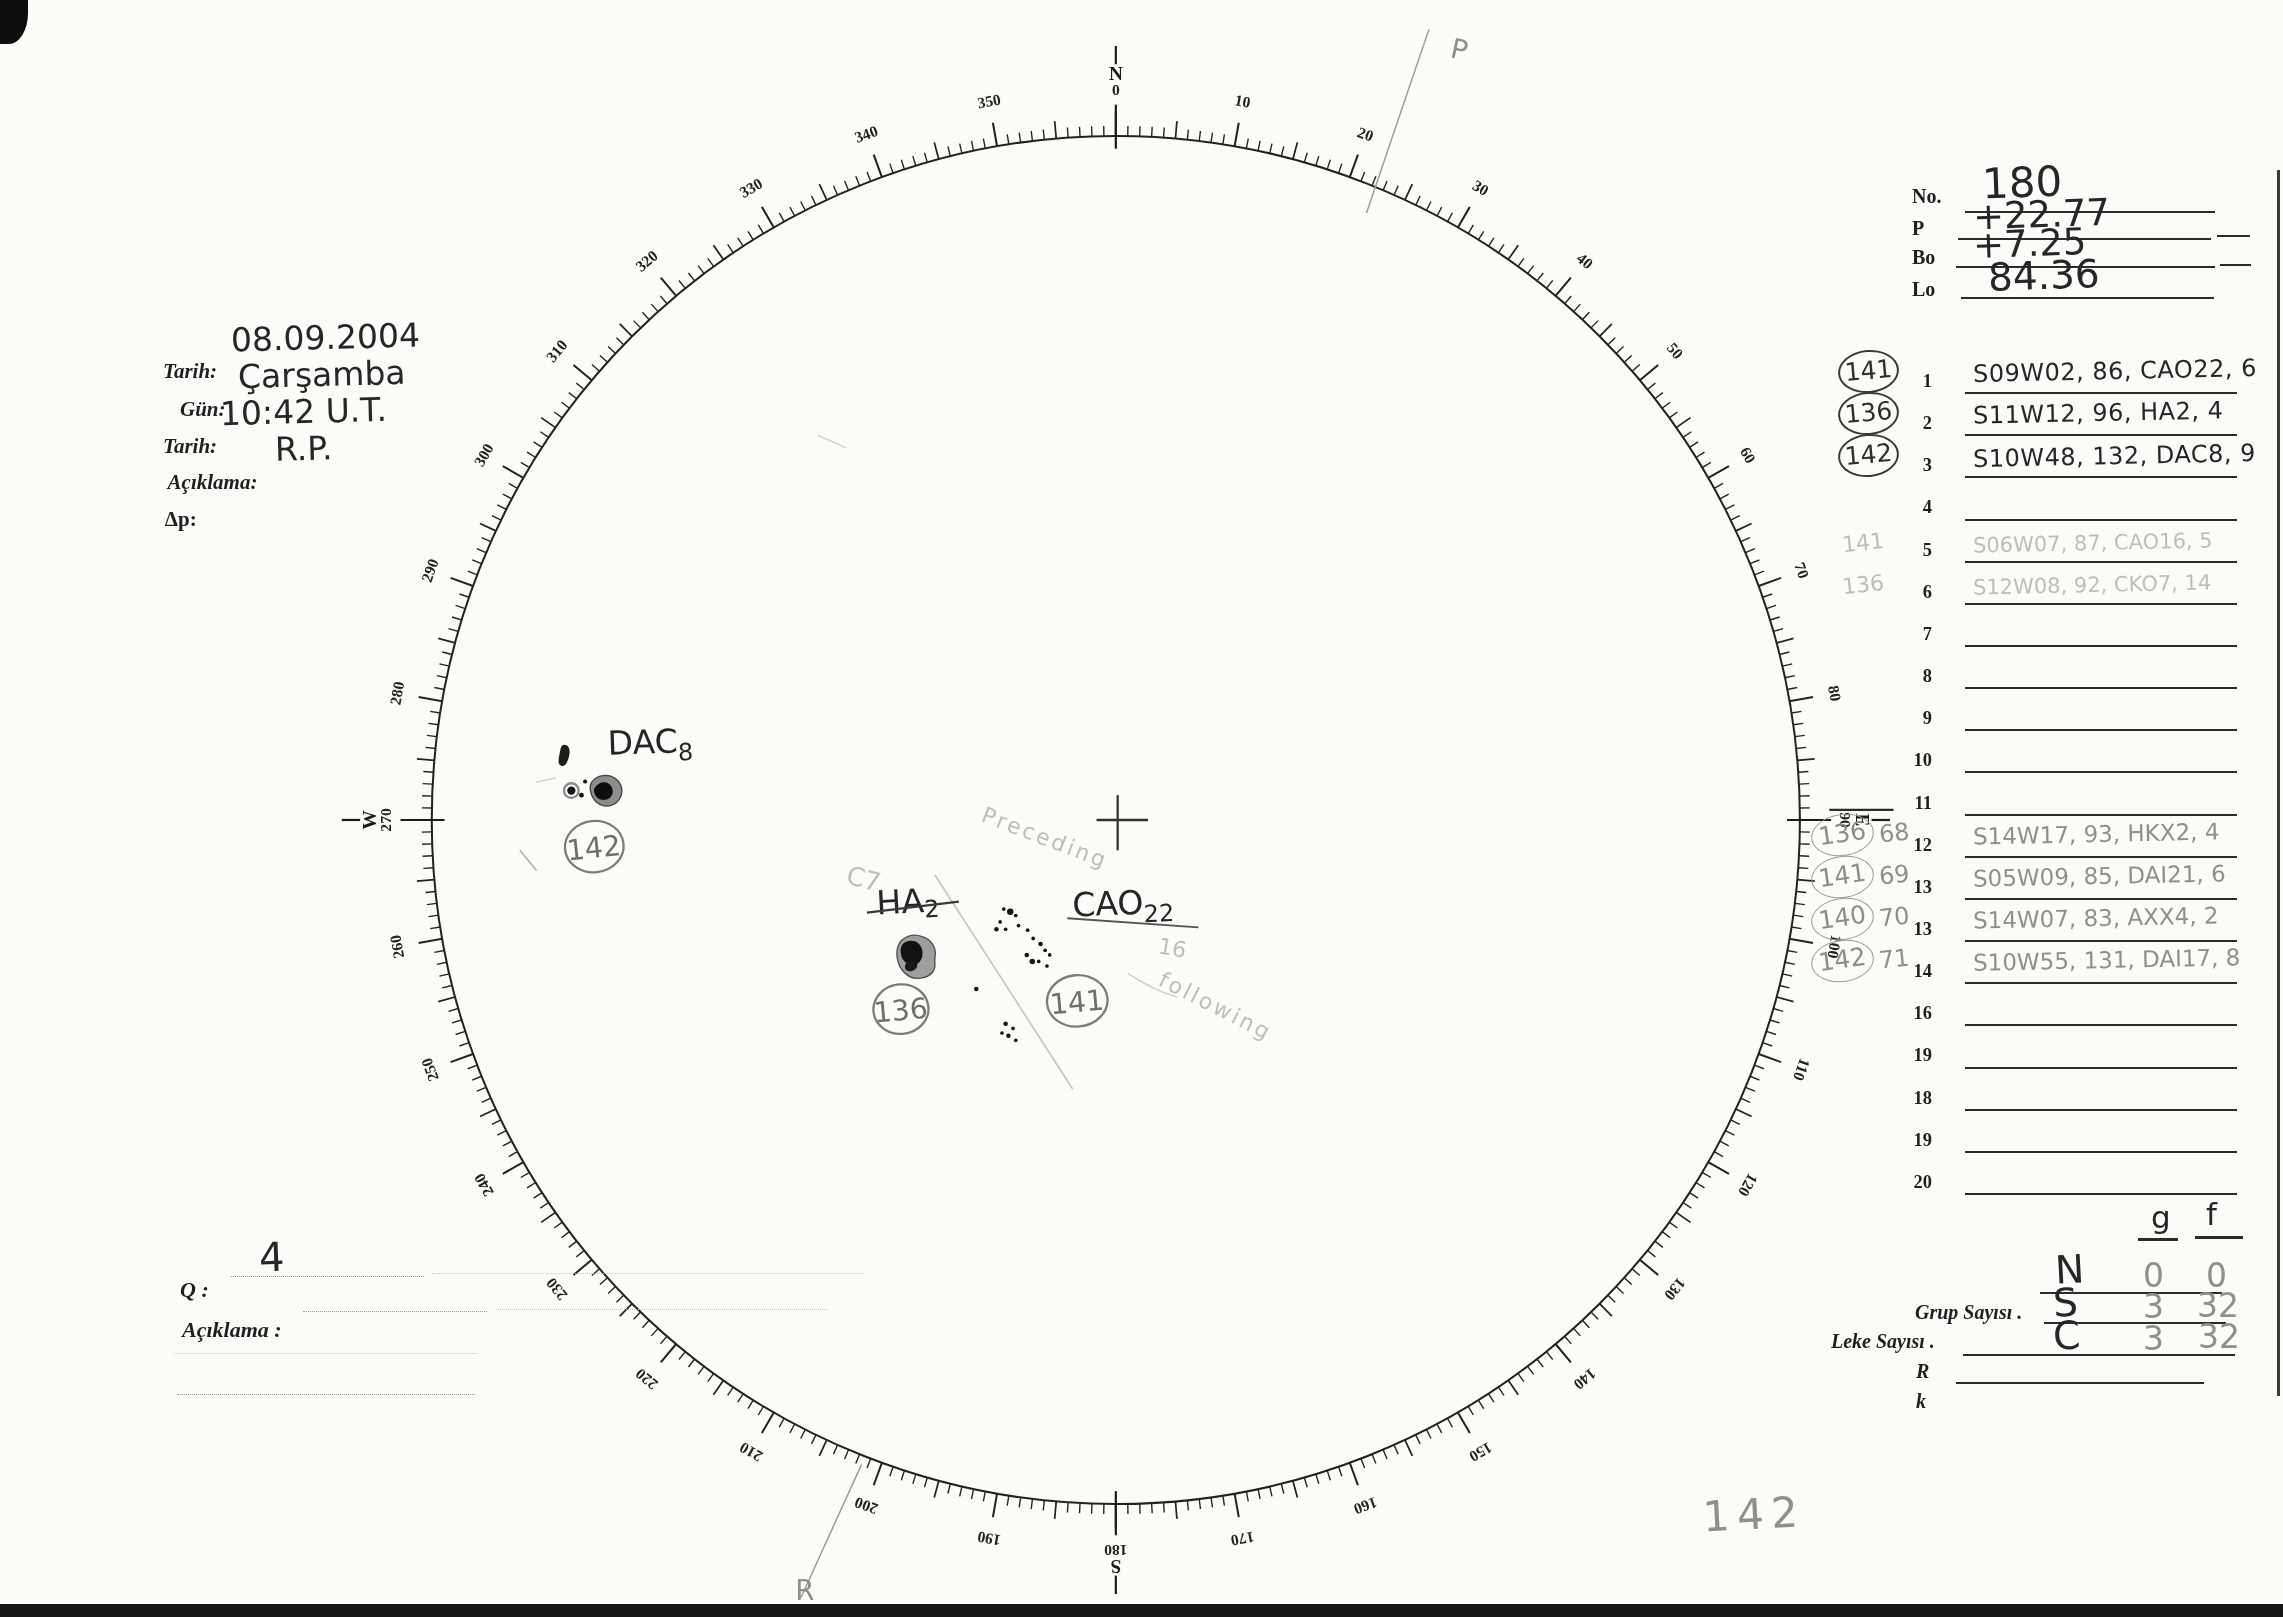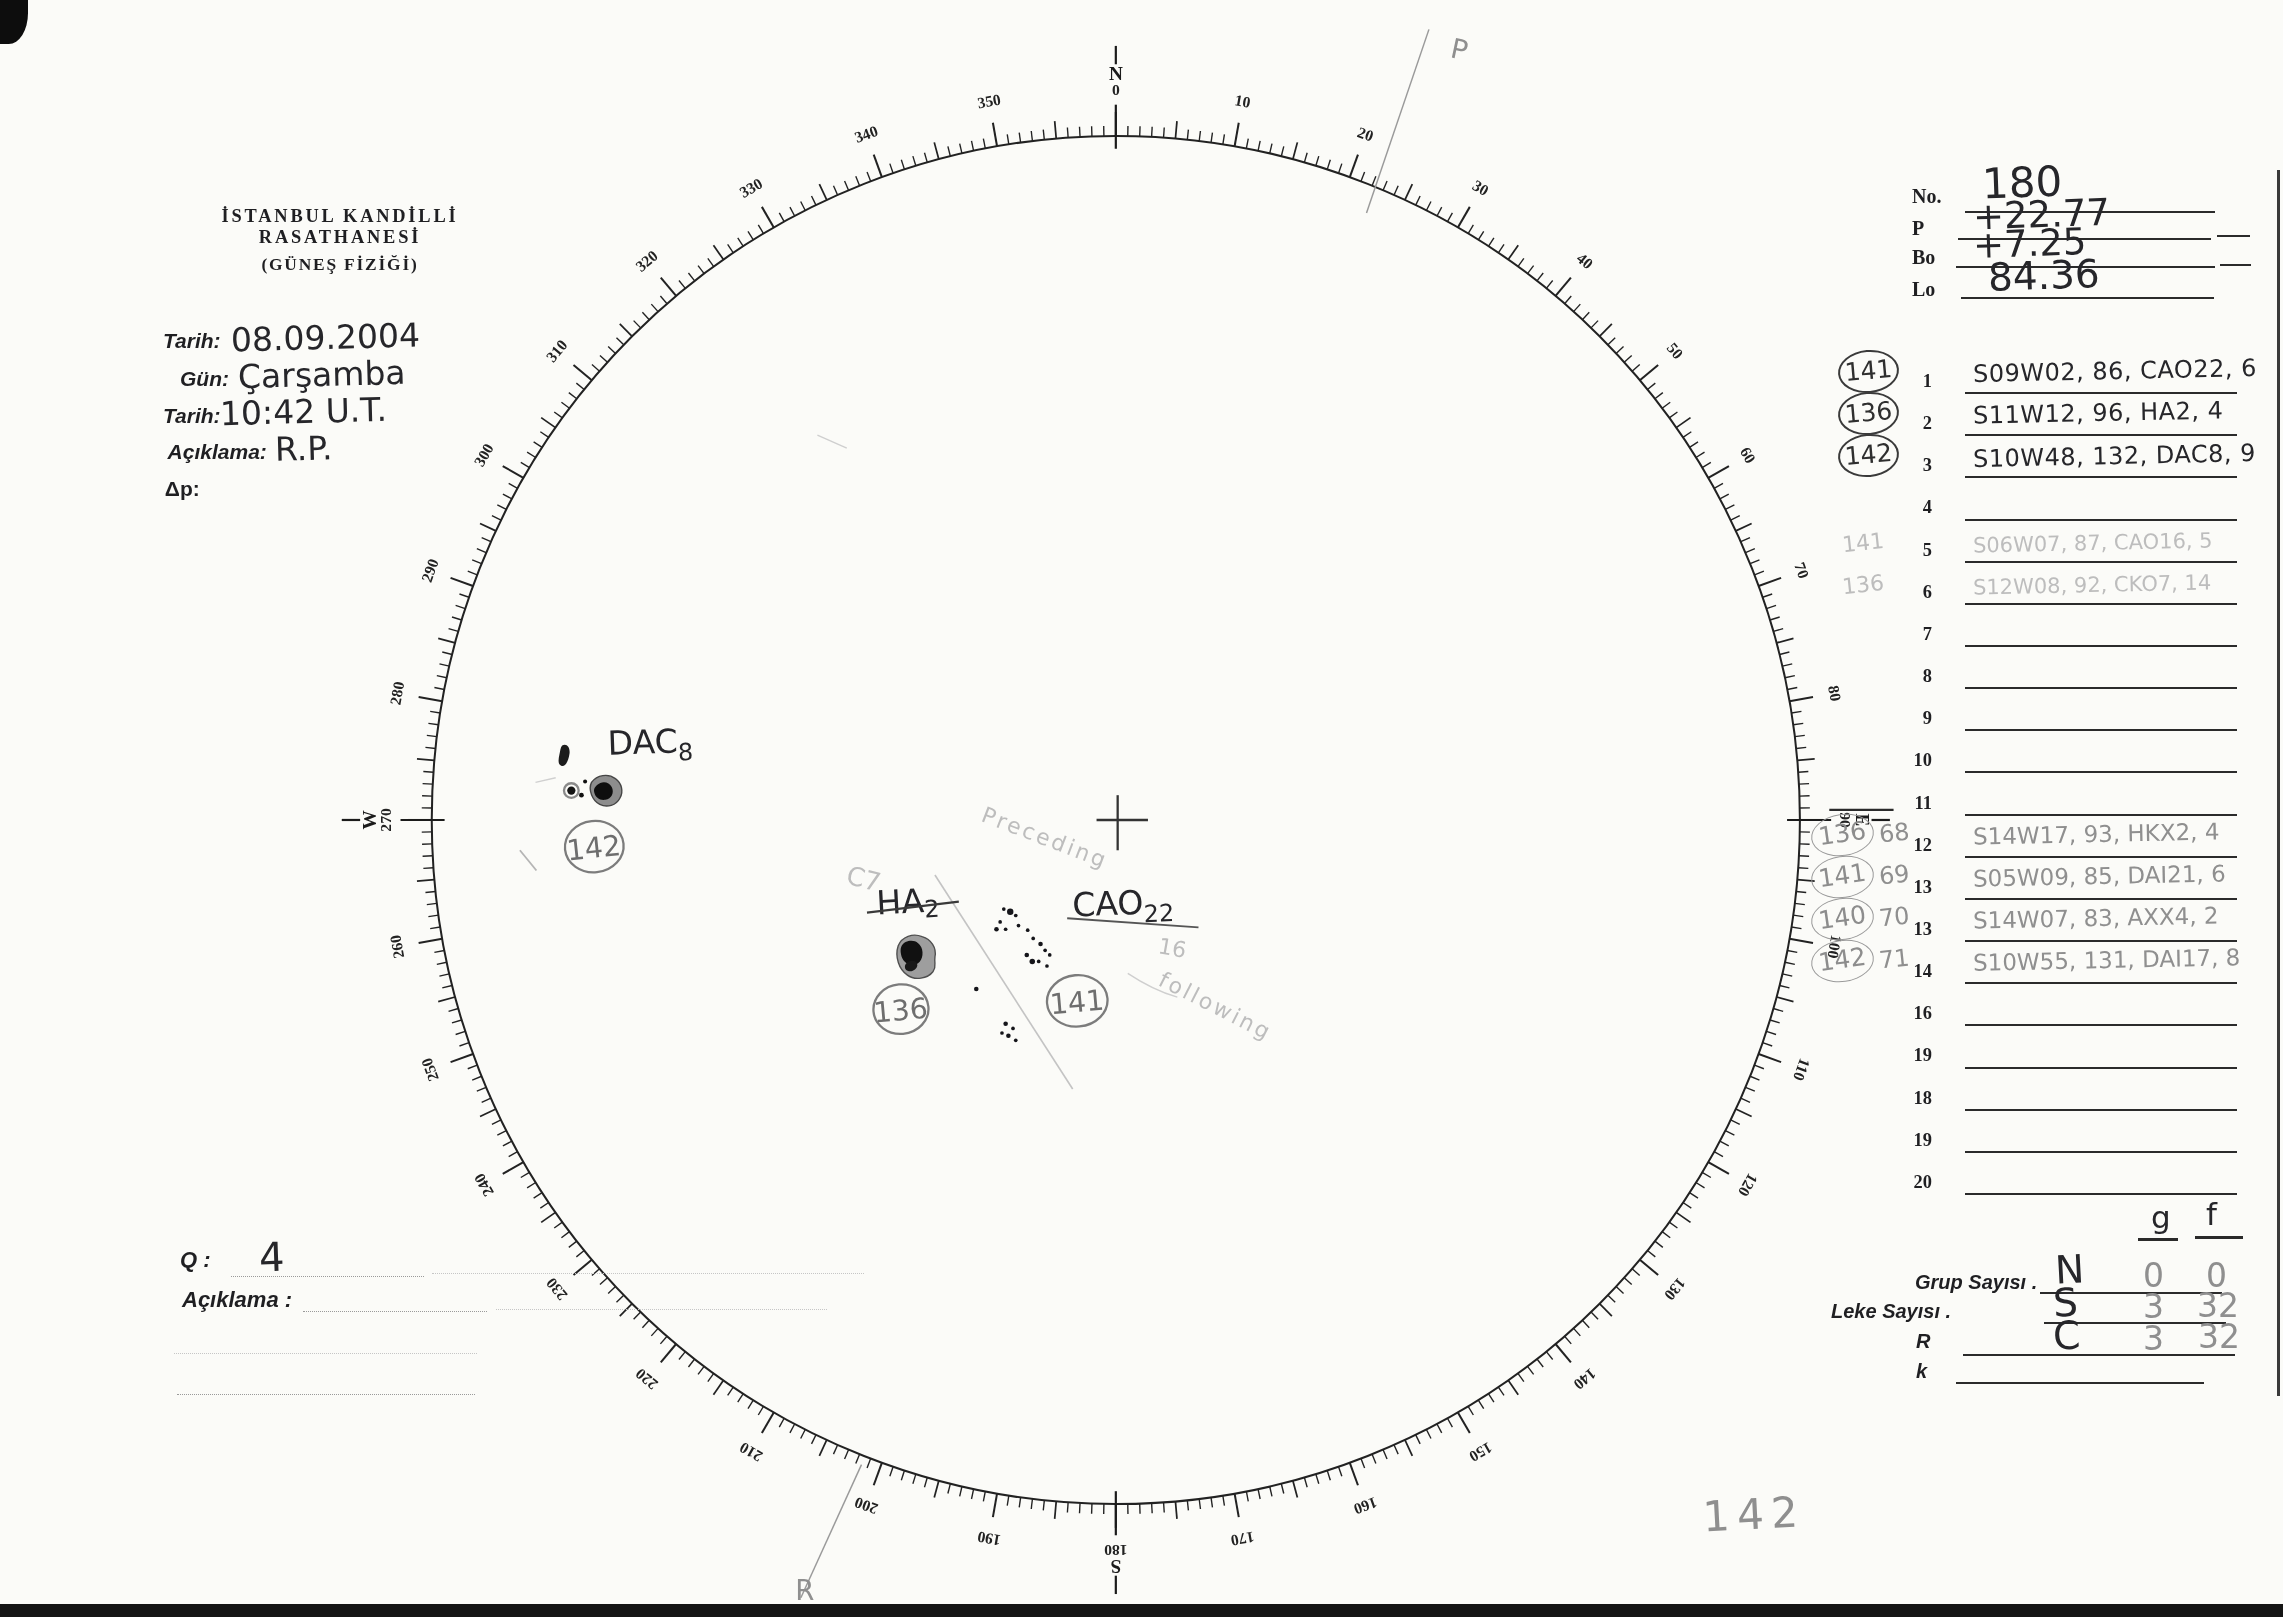--- a/index.html
+++ b/index.html
@@ -1,20 +1,20 @@
 <!DOCTYPE html>
 <html style="--ink: #26262a; --pencil: #8f8f8f; --pencil-faint: #bdbdbd; --print: #1f1f22; --paper: #fbfbf8;font-size:14.7px"><head>
 <meta charset="utf-8">
 <style>
   html,body{margin:0;padding:0;background:#e9e9e7;}
   #page{position:relative;width:2284px;height:1617px;background:var(--paper,#fbfbf8);overflow:hidden;
         font-family:"Liberation Serif",serif;}
   .abs{position:absolute;}
   
-  .plabel{font-family:Liberation Sans, sans-serif;font-style:italic;font-weight:bold;color:var(--print,#1f1f22);}
+  .plabel{font-family:Liberation Serif, serif;font-style:italic;font-weight:bold;color:var(--print,#1f1f22);margin-top:30px;}
   .pupright{font-family:"Liberation Serif",serif;font-weight:bold;color:var(--print,#1f1f22);}
   
   .hand{font-family:"DejaVu Sans",sans-serif;color:var(--ink,#26262a);}
   
   #hdr{left:147px;top:206px;width:386px;text-align:center;}
   #hdr .l1{font-size:18.4px;letter-spacing:2.8px;}
   #hdr .l2{font-size:17.4px;letter-spacing:1.8px;margin-top:6.4px;}
   
   .meta-row{height:37px;}
   .meta-row .plabel{font-size:21px;}
@@ -543,24 +543,20 @@
         <circle cx="1106" cy="1133" r="2"></circle>
       <text x="1168" y="998" class="disk-label" transform="rotate(-2 1168 998)"><tspan>CAO</tspan><tspan class="sub" dy="9">22</tspan></text>
       <line x1="1162" y1="1000" x2="1305" y2="1010" stroke="#555" stroke-width="2"></line>
       <ellipse cx="1173" cy="1090" rx="33" ry="28" fill="none" stroke="#7c7c7c" stroke-width="2.5" transform="rotate(-5 1173 1090)"></ellipse>
       <text x="1173" y="1102" class="circ-num" transform="rotate(-5 1173 1096)">141</text>
     </g>
 
     <text x="1855" y="1668" class="ptext" font-size="46" letter-spacing="8" fill="#7e7e7e" transform="rotate(-3 1855 1668)">142</text>
   </svg>
 
-  <div id="hdr" class="abs">
-    <div class="pupright l1">İSTANBUL KANDİLLİ RASATHANESİ</div>
-    <div class="pupright l2">(GÜNEŞ FİZİĞİ)</div>
-  </div>
 
   <div class="abs" style="left:163px;top:323px;width:386px">
     <div class="meta-row" style="position:relative">
       <span class="plabel" style="position:absolute;left:0;top:5.5px">Tarih:</span>
       <span class="hand val" style="position:absolute;left:68px;top:-5.5px">08.09.2004</span>
     </div>
     <div class="meta-row" style="position:relative;top:1.8px">
       <span class="plabel" style="position:absolute;left:17px;top:5.5px">Gün:</span>
       <span class="hand val" style="position:absolute;left:75px;top:-7.3px">Çarşamba</span>
     </div>

